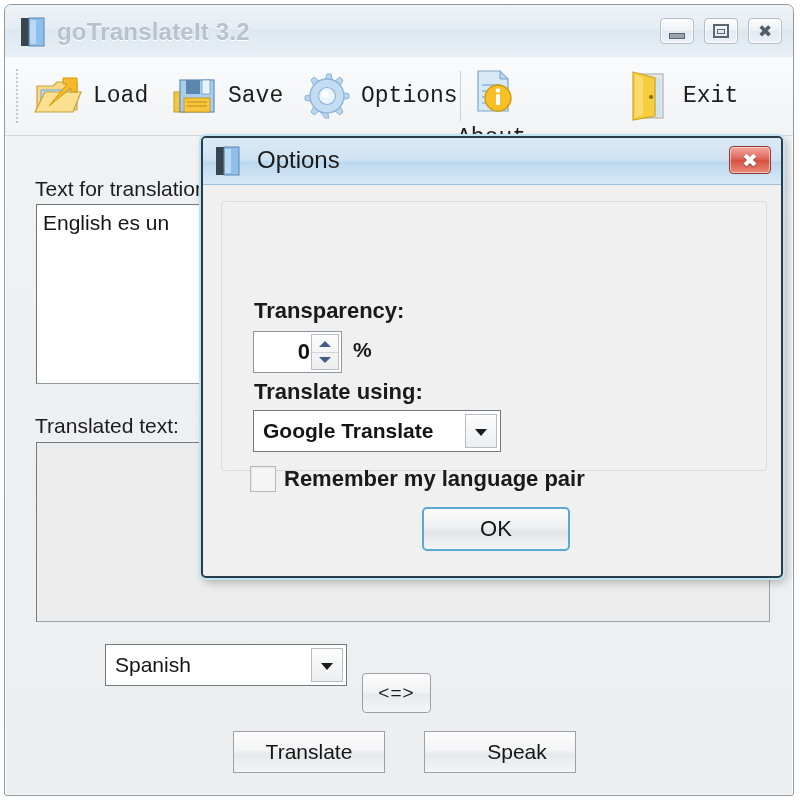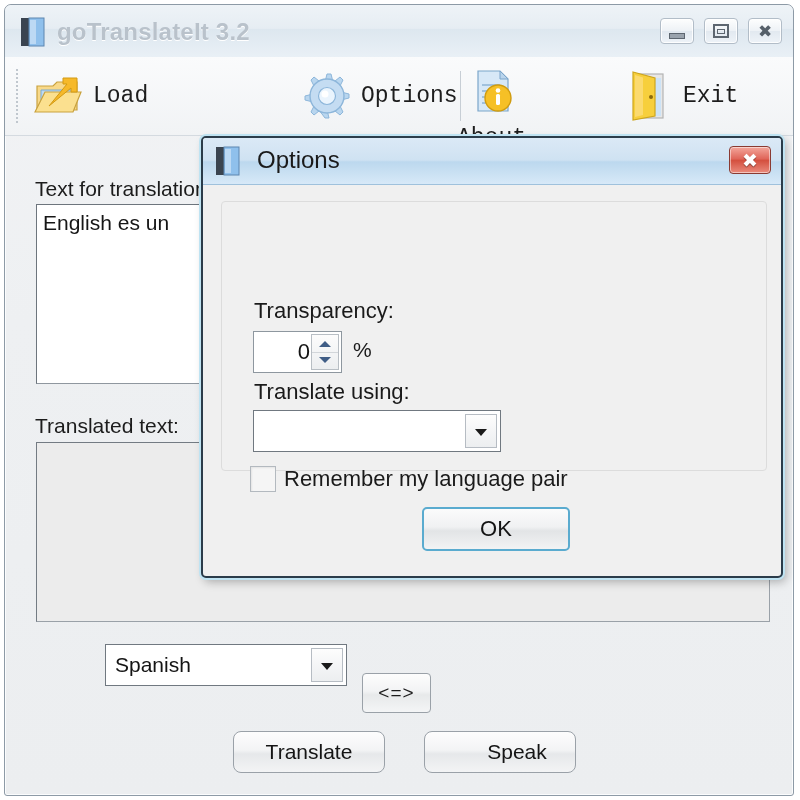--- a/index.html
+++ b/index.html
@@ -235,21 +235,21 @@
     align-items: center;
     justify-content: center;
     letter-spacing: 1px;
   }
 
   .action-btn {
     position: absolute;
     box-sizing: border-box;
     height: 42px;
     border: 1px solid #9aa1a8;
-    border-radius: 8px;
+    border-radius: 0;
     background: linear-gradient(to bottom, #fdfdfd 0%, #f3f4f5 45%, #e6e8ea 55%, #f3f4f5 100%);
     font-size: 21px;
     color: #151515;
     display: flex;
     align-items: center;
     justify-content: center;
   }
   #btn-translate { left: 228px; top: 726px; width: 152px; }
   #btn-speak     { left: 419px; top: 726px; width: 152px; padding-left: 34px; }
 
@@ -302,20 +302,21 @@
   }
 
   #dlg-groupbox {
     position: absolute;
     left: 18px; top: 63px;
     width: 546px; height: 270px;
     box-sizing: border-box;
     border: 1px solid #dcdcdc;
     border-radius: 4px;
     background: #f0f0f0;
+    font-weight: bold;
   }
 
   #lbl-transparency {
     position: absolute;
     left: 32px; top: 96px;
     font-size: 22px;
     color: #1a1a1a;
     white-space: nowrap;
   }
   #spinner {
@@ -454,20 +455,34 @@
         <svg viewBox="0 0 52 52" width="52" height="52">
           <path d="M4 16 L20 16 L24 12 L44 12 L44 40 L4 40 Z" fill="#f8d98a" stroke="#c9a23e" stroke-width="1.2"></path>
           <path d="M8 20 L40 20 L40 36 L8 36 Z" fill="#bcd9f0" stroke="#7aa9cf" stroke-width="1"></path>
           <path d="M2 42 L12 22 L48 22 L40 42 Z" fill="#fbe08f" stroke="#c9a23e" stroke-width="1.2"></path>
           <path d="M16 36 L34 14 L30 14 L30 8 L44 8 L44 22 L38 22 L38 18 Z" fill="#f6b92a" stroke="#d39a13" stroke-width="1"></path>
         </svg>
       </span>
       <span class="tb-label">Load</span>
     </div>
 
+    <div class="tb-item" id="tb-save">
+      <span class="tb-icon">
+        <svg viewBox="0 0 52 52" width="52" height="52">
+          <rect x="6" y="22" width="12" height="20" fill="#f6c63c" stroke="#c9992a" stroke-width="1"></rect>
+          <rect x="12" y="10" width="34" height="32" fill="#a9cdea" stroke="#5f90bb" stroke-width="1.2"></rect>
+          <rect x="18" y="10" width="14" height="14" fill="#5b86ae"></rect>
+          <rect x="34" y="10" width="8" height="14" fill="#e9f3fb" stroke="#6f9bc4" stroke-width=".8"></rect>
+          <rect x="16" y="28" width="26" height="14" fill="#f6c63c" stroke="#c9992a" stroke-width="1"></rect>
+          <rect x="19" y="31" width="20" height="2" fill="#d9a82c"></rect>
+          <rect x="19" y="35" width="20" height="2" fill="#d9a82c"></rect>
+        </svg>
+      </span>
+      <span class="tb-label">Save</span>
+    </div>
 
     <div class="tb-item" id="tb-options">
       <span class="tb-icon">
         <svg viewBox="0 0 52 52" width="52" height="52">
           <g fill="#b9d6ef" stroke="#8db6da" stroke-width="1">
             <path d="M26 4 l4 0 1.5 6 -7 0 z"></path>
             <path d="M26 48 l4 0 -1.5 -6 -7 0 z" transform="translate(-2,0)"></path>
             <path d="M4 26 l0 4 6 1.5 0 -7 z"></path>
             <path d="M48 26 l0 4 -6 1.5 0 -7 z" transform="translate(0,-2)"></path>
             <path d="M10 10 l3 -3 5 4 -5 5 z"></path>
@@ -561,20 +576,21 @@
         <div id="spinner-buttons">
           <div id="spin-up"></div>
           <div id="spin-down"></div>
         </div>
       </div>
       <div id="lbl-percent">%</div>
 
       <div id="lbl-translate-using">Translate using:</div>
 
       <div id="combo-engine">
+        <span class="combo-text">Google Translate</span>
         <span class="combo-arrow-box"></span>
       </div>
 
       <div id="chk-remember-row">
         <span id="chk-remember-box"></span>
         <span id="chk-remember-label">Remember my language pair</span>
       </div>
 
     </div>
 

